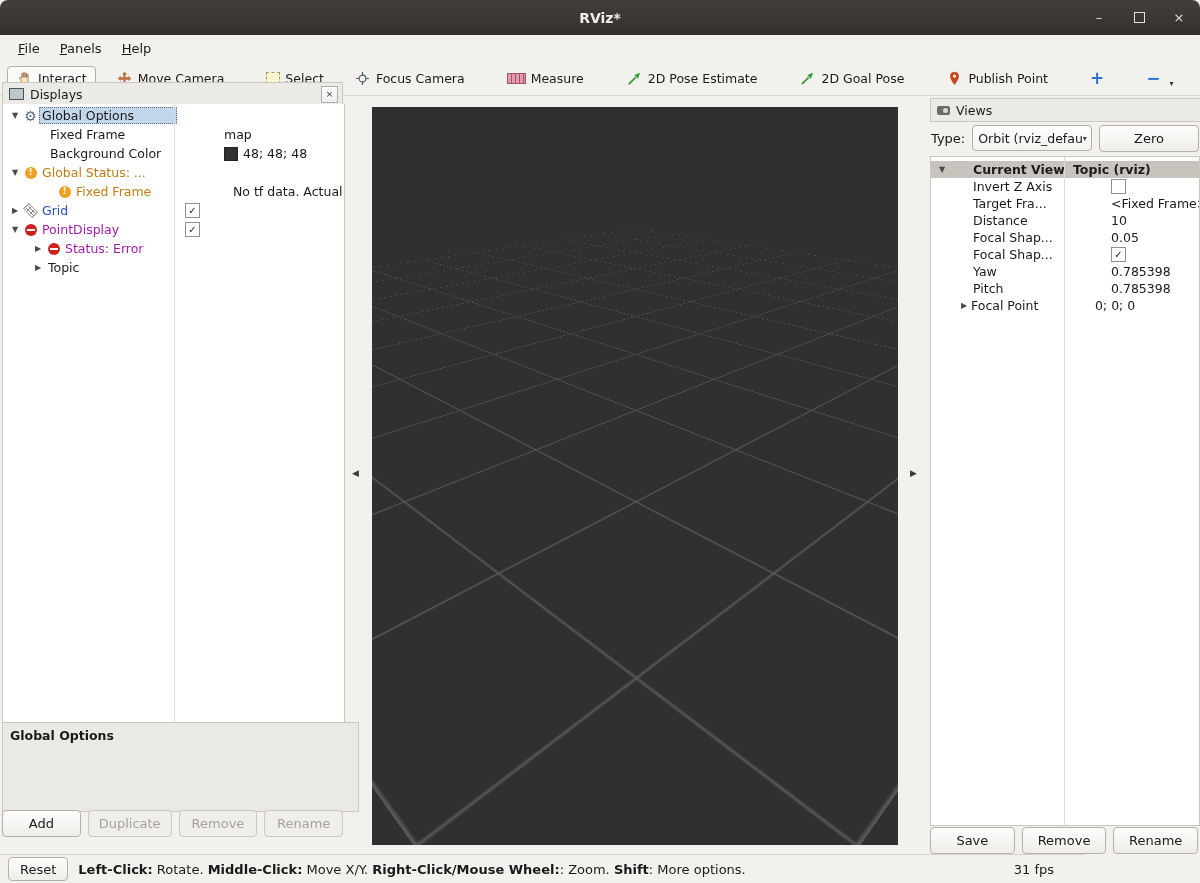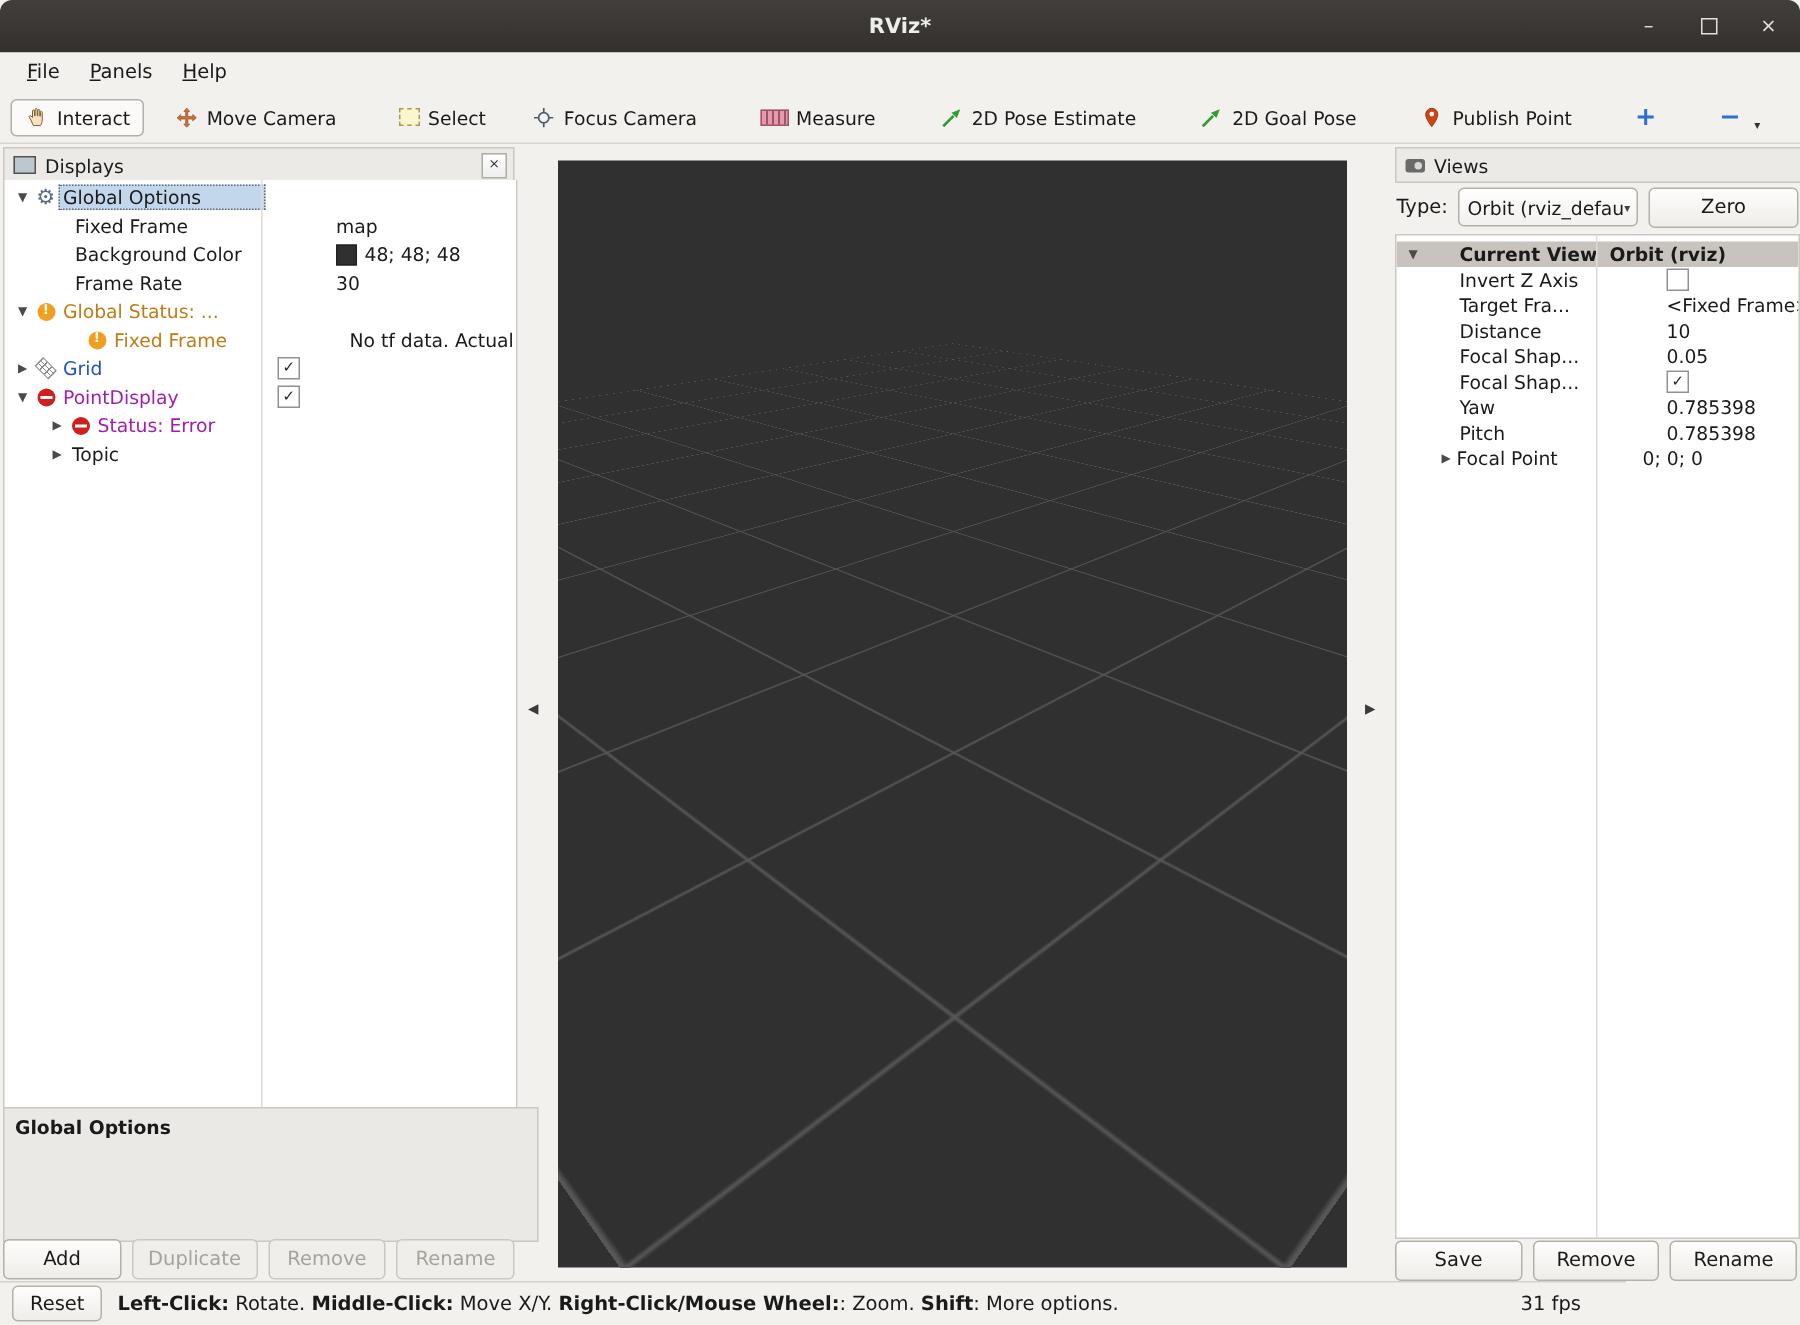--- a/index.html
+++ b/index.html
@@ -58,21 +58,21 @@
   .i-warn{width:12px;height:12px;border-radius:50%;background:#efa021;color:#fff;
     display:flex;align-items:center;justify-content:center;}
   .i-warn::after{content:"!";font-size:9px;font-weight:bold;line-height:1;}
   .i-error{width:12px;height:12px;border-radius:50%;background:#cf2020;position:relative;}
   .i-error::after{content:"";position:absolute;left:2px;right:2px;top:5px;height:2.5px;background:#fff;}
   .i-grid{width:11px;height:11px;border:1px solid #8a8a8a;transform:rotate(45deg) scale(1,.62);
     background:linear-gradient(to right,transparent 0 3px,#8a8a8a 3px 4px,transparent 4px 7px,#8a8a8a 7px 8px,transparent 8px),
                linear-gradient(to bottom,transparent 0 3px,#8a8a8a 3px 4px,transparent 4px 7px,#8a8a8a 7px 8px,transparent 8px);}
 
   
-  .displays-panel{position:absolute;left:2px;top:98px;width:341px;height:754px;}
+  .displays-panel{position:absolute;left:2px;top:82px;width:341px;height:754px;}
   .dtree{position:absolute;left:0;top:22px;width:341px;height:618px;background:#fff;
     border:1px solid #cbc7c1;border-top:none;overflow:hidden;padding-top:2px;font-size:12.5px;}
   .dtree::after{content:"";position:absolute;left:171px;top:0;bottom:0;width:1px;background:#dedbd6;}
   .trow{height:19px;display:flex;align-items:center;}
   .tn{width:171px;flex:none;display:flex;align-items:center;height:100%;overflow:hidden;white-space:nowrap;}
   .tv{flex:1;display:flex;align-items:center;gap:5px;padding-left:6px;height:100%;overflow:hidden;white-space:nowrap;}
   .arrow{width:14px;text-align:center;font-size:8px;color:#4a4a4a;flex:none;}
   .pl0{padding-left:5px;}
   .pl-child{padding-left:44px;}
   .pl-childicon{padding-left:53px;}
@@ -244,28 +244,20 @@
     <div class="trow">
       <div class="tn pl-child">
           <span class="label">Background Color</span>
         </div>
       <div class="tv">
           <span class="swatch"></span>
           <span>48; 48; 48</span>
         </div>
     </div>
     <div class="trow">
-      <div class="tn pl-child">
-          <span class="label">Frame Rate</span>
-        </div>
-      <div class="tv">
-          <span>30</span>
-        </div>
-    </div>
-    <div class="trow">
       <div class="tn pl0">
         <span class="arrow">▼</span>
         <span class="ticon">
             <span class="i-warn"></span>
           </span>
         <span class="label c-warn">Global Status: ...</span>
       </div>
       <div class="tv"></div>
     </div>
     <div class="trow">
@@ -358,21 +350,21 @@
     <div class="btn zero-btn">Zero</div>
   </div>
 
   <div class="vtree">
     <div class="vrow header">
       <div class="vn" style="padding-left:4px;">
         <span class="arrow">▼</span>
         <span class="vlabel">Current View</span>
       </div>
       <div class="vv">
-          <span>Orbit (rviz)</span>
+          <span>Topic (rviz)</span>
         </div>
     </div>
     <div class="vrow">
       <div class="vn vpl">
           <span>Invert Z Axis</span>
         </div>
       <div class="vv">
           <span class="checkbox"></span>
         </div>
     </div>

